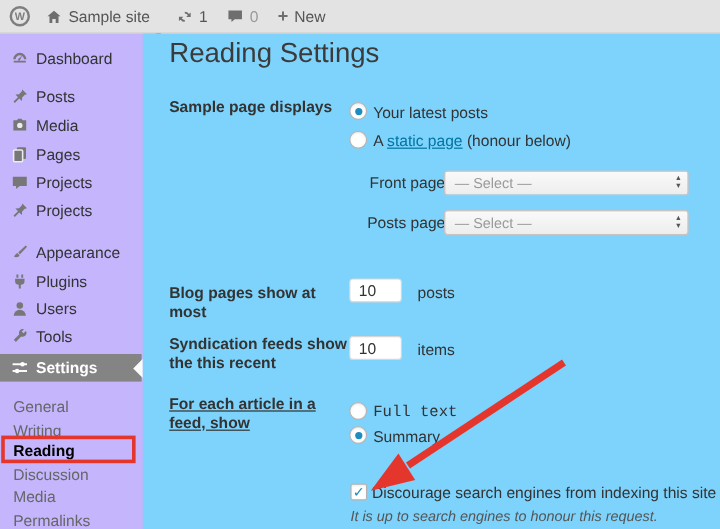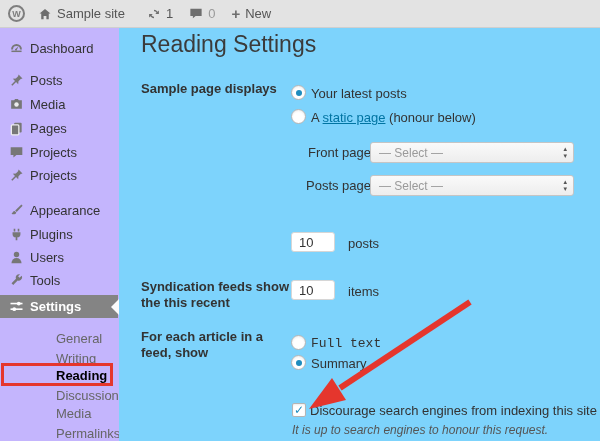--- a/index.html
+++ b/index.html
@@ -40,21 +40,21 @@
   .menu-item .mi-label { position:absolute; left:30px; }
   .menu-item.active { background:#848484; color:#fff; font-weight:bold; height:23px; }
   .menu-item.active .mi-icon svg { fill:#fff; }
   .menu-item.active::after {
     content:""; position:absolute; right:-1px; top:50%; margin-top:-8px;
     width:0; height:0; border:8px solid transparent; border-right-color:#fbfbfb;
   }
   .submenu-item {
     position:absolute; left:0; width:118px; height:20px;
     display:flex; align-items:center; padding-left:11px;
-    font-size:13px; color:#666; cursor:pointer;margin-left:45px;
+    font-size:13px; color:#666; cursor:pointer;
   }
   .submenu-item.current { color:#000; font-weight:bold; }
 
   
   .content { position:absolute; left:119px; top:28px; right:0; bottom:0; background:#7dd3fc; }
   .page-title { position:absolute; left:22px; top:3px; font-size:23px; font-weight:400; color:#3b3b3b; }
   .row-label { position:absolute; left:22px; width:156px; font-size:13px; font-weight:bold; color:#333; line-height:16px; }
   .ctl-text { position:absolute; font-size:13px; color:#333; }
 
   .radio {
@@ -287,28 +287,29 @@
 
   <span class="ctl-text" style="left:187px; top:150px;">Posts page:</span>
   <div class="select-box" style="left:251px; top:147px;">
     <span>— Select —</span>
     <span class="stepper">
         <span>▴</span>
         <span>▾</span>
       </span>
   </div>
 
+  <div class="row-label" style="top:208px;">Blog pages show at most</div>
   <input class="num-input" style="left: 172px; top: 204px;" value="10">
   <span class="ctl-text" style="left:229px; top:208px;">posts</span>
 
   <div class="row-label" style="top:251px;">Syndication feeds show the this recent</div>
   <input class="num-input" style="left: 172px; top: 252px;" value="10">
   <span class="ctl-text" style="left:229px; top:256px;">items</span>
 
-  <div class="row-label" style="top:301px;">For each article in a feed, show</div>
+  <div class="row-label" style="top:301px;text-decoration:underline;">For each article in a feed, show</div>
   <span class="radio" style="left:172px; top:307px;"></span>
   <span class="ctl-text" style="left:192px; top:308px;font-family:Liberation Mono, monospace;">Full text</span>
   <span class="radio checked" style="left:172px; top:327px;"></span>
   <span class="ctl-text" style="left:192px; top:328px;">Summary</span>
 
   <span class="checkbox" style="left:173px; top:375px;">✓</span>
   <span class="ctl-text" style="left:191px; top:375px;">Discourage search engines from indexing this site</span>
   <span class="note" style="left:173px; top:395px;text-align:center;">It is up to search engines to honour this request.</span>
 </div>
 

